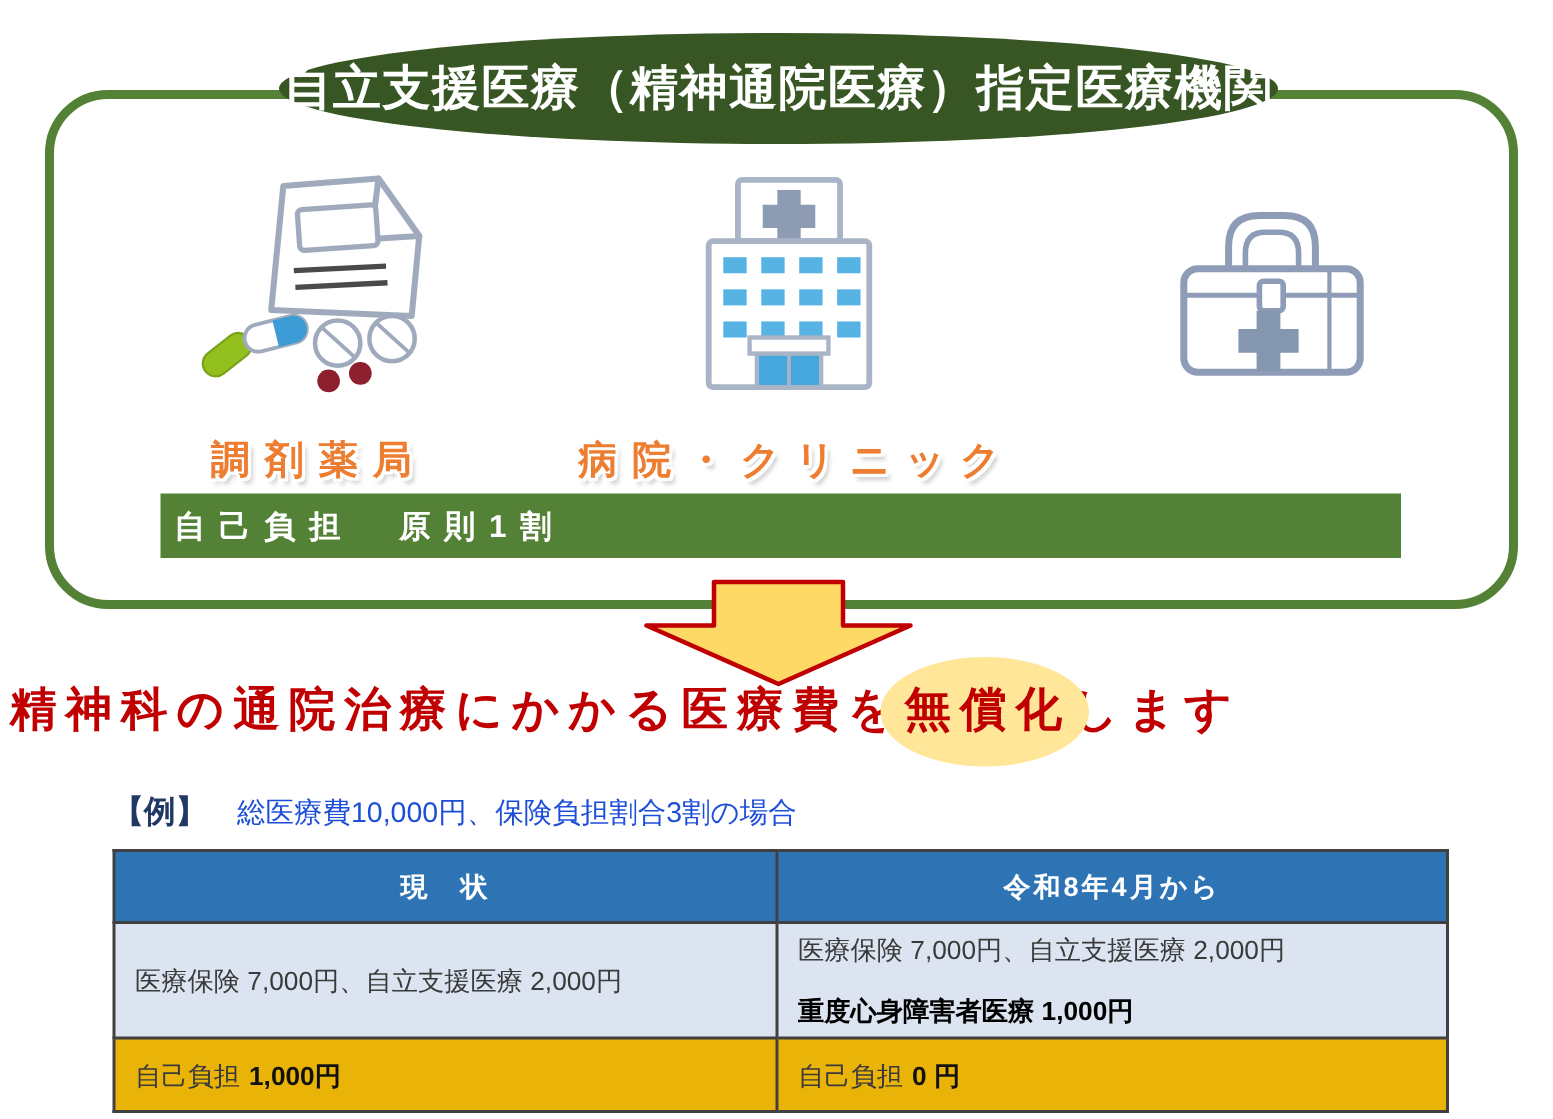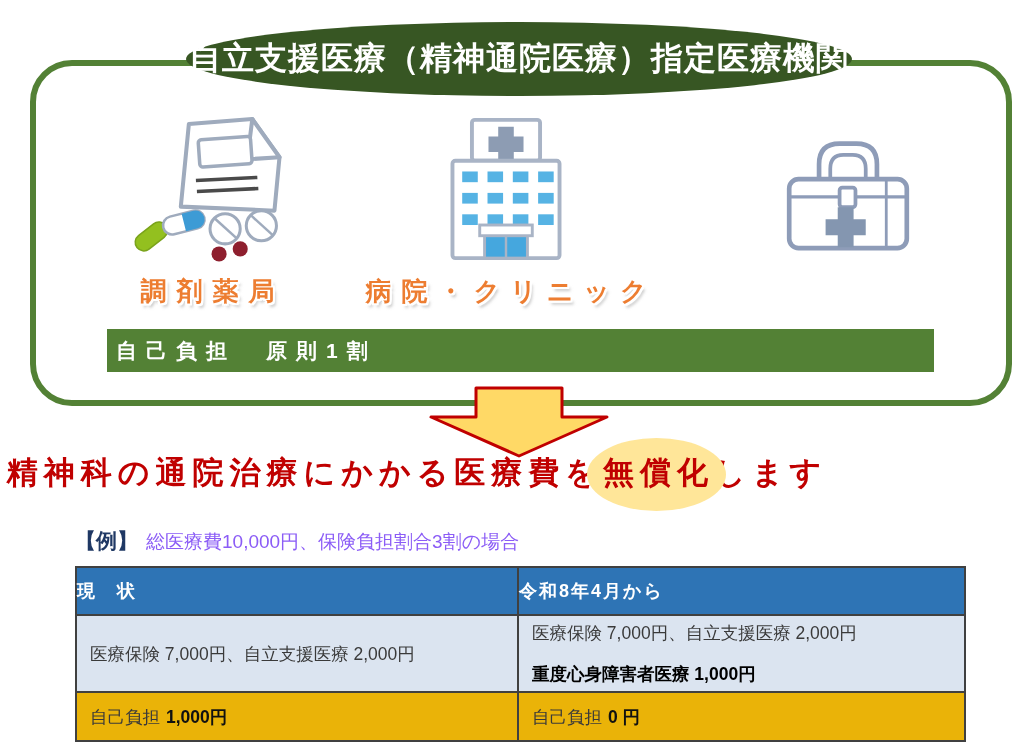--- a/index.html
+++ b/index.html
@@ -19,25 +19,25 @@
   .banner {
     position:absolute; left:186px; top:22px; width:666px; height:74px;
     background:#375623; border-radius:50%; display:flex; align-items:center;
     justify-content:center; z-index:3;
   }
   .banner-title { color:#ffffff; font-weight:bold; font-size:32px; letter-spacing:1px; white-space:nowrap; }
 
   
   .facility { position:absolute; top:112px; display:flex; flex-direction:column; align-items:center; z-index:1; }
   .facility.f1 { left:100px; width:215px; }
-  .facility.f2 { left:386px; width:240px; }
+  .facility.f2 { left:406px; width:240px; }
   .facility.f3 { left:735px; width:225px; }
   .icon-area { height:150px; display:flex; align-items:flex-end; justify-content:center; }
   .facility-label {
-    margin-top:12px; font-size:26px; font-weight:bold; letter-spacing:10px;
+    margin-top:27px; font-size:26px; font-weight:bold; letter-spacing:10px;
     color:#ED7D31; white-space:nowrap; padding-left:10px;
     text-shadow:
       -2px -2px 0 #fff, 2px -2px 0 #fff, -2px 2px 0 #fff, 2px 2px 0 #fff,
       -2px 0 0 #fff, 2px 0 0 #fff, 0 -2px 0 #fff, 0 2px 0 #fff,
       3px 4px 3px rgba(170,170,170,0.65);
   }
 
   
   .cost-bar {
     position:absolute; left:107px; top:329px; width:827px; height:43px;
@@ -56,32 +56,32 @@
   }
   .hl { position:relative; z-index:1; }
   .hl::before {
     content:""; position:absolute; left:-16px; right:-12px; top:-17px; bottom:-21px;
     background:#FFE699; border-radius:50%; z-index:-1;
   }
 
   
   .example { position:absolute; left:75px; top:527px; display:flex; align-items:baseline; z-index:1; }
   .ex-prefix { font-size:21px; font-weight:bold; color:#1F3864; }
-  .ex-text { font-size:19px; color:#8b5cf6; margin-left:8px; }
+  .ex-text { font-size:19px; color:#1d4ed8; margin-left:20px; }
 
   
   .cmp {
     position:absolute; left:75px; top:566px; width:889px;
     border-collapse:collapse; table-layout:fixed; z-index:1;
   }
   .cmp col.c1 { width:442px; } .cmp col.c2 { width:447px; }
   .cmp th, .cmp td { border:2px solid #404040; }
   .cmp th {
     background:#2E74B5; color:#fff; font-size:18px; font-weight:bold;
-    height:48px; text-align:left; letter-spacing:2px;
+    height:48px; text-align:center; letter-spacing:2px;
   }
   .cmp td { font-size:17.5px; color:#3a3a3a; padding:5px 13px; vertical-align:middle; background:#DBE4F0; }
   .cmp tr.r1 td { height:69px; }
   .cmp tr.r2 td { height:49px; background:#eab308; }
   .future-extra { font-weight:bold; color:#000; margin-top:17px; }
   .pay-label { margin-right:6px; }
   .pay-value { font-weight:bold; color:#111; }
 </style>
 </head>
 <body>

